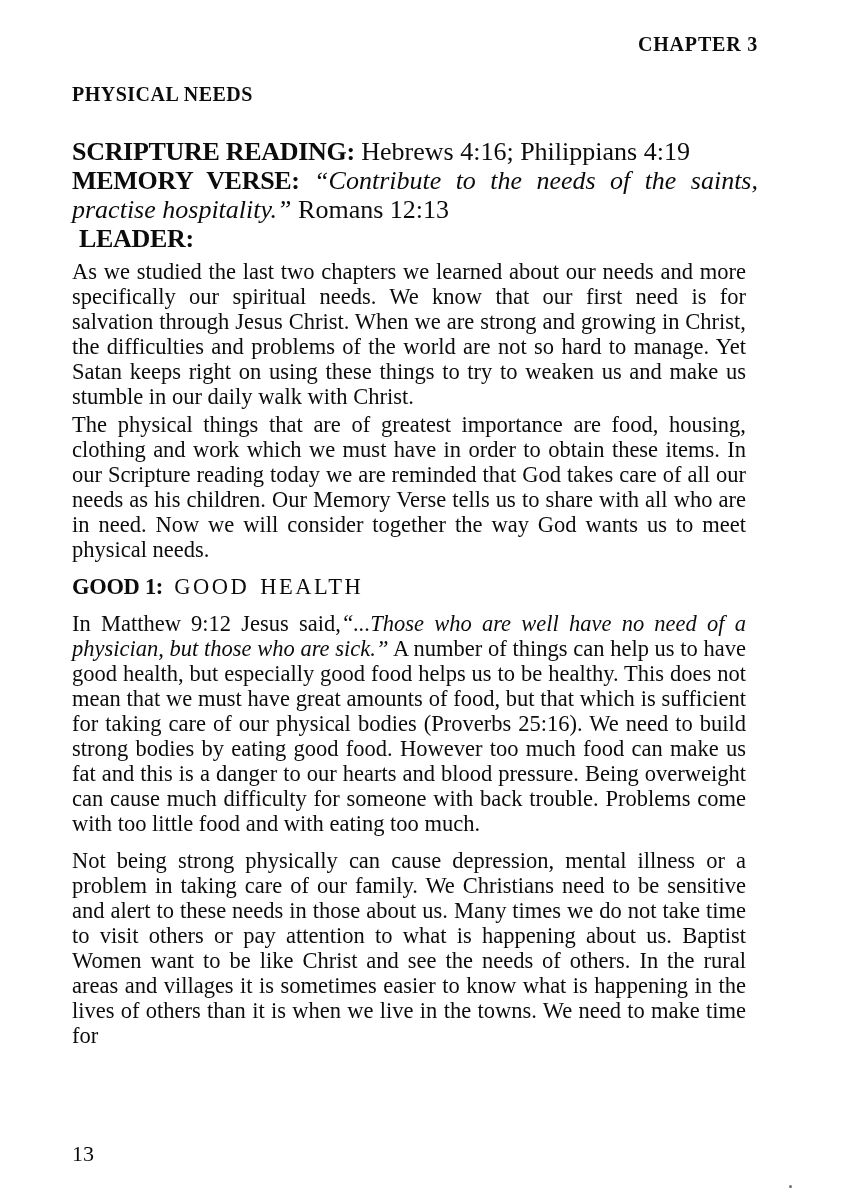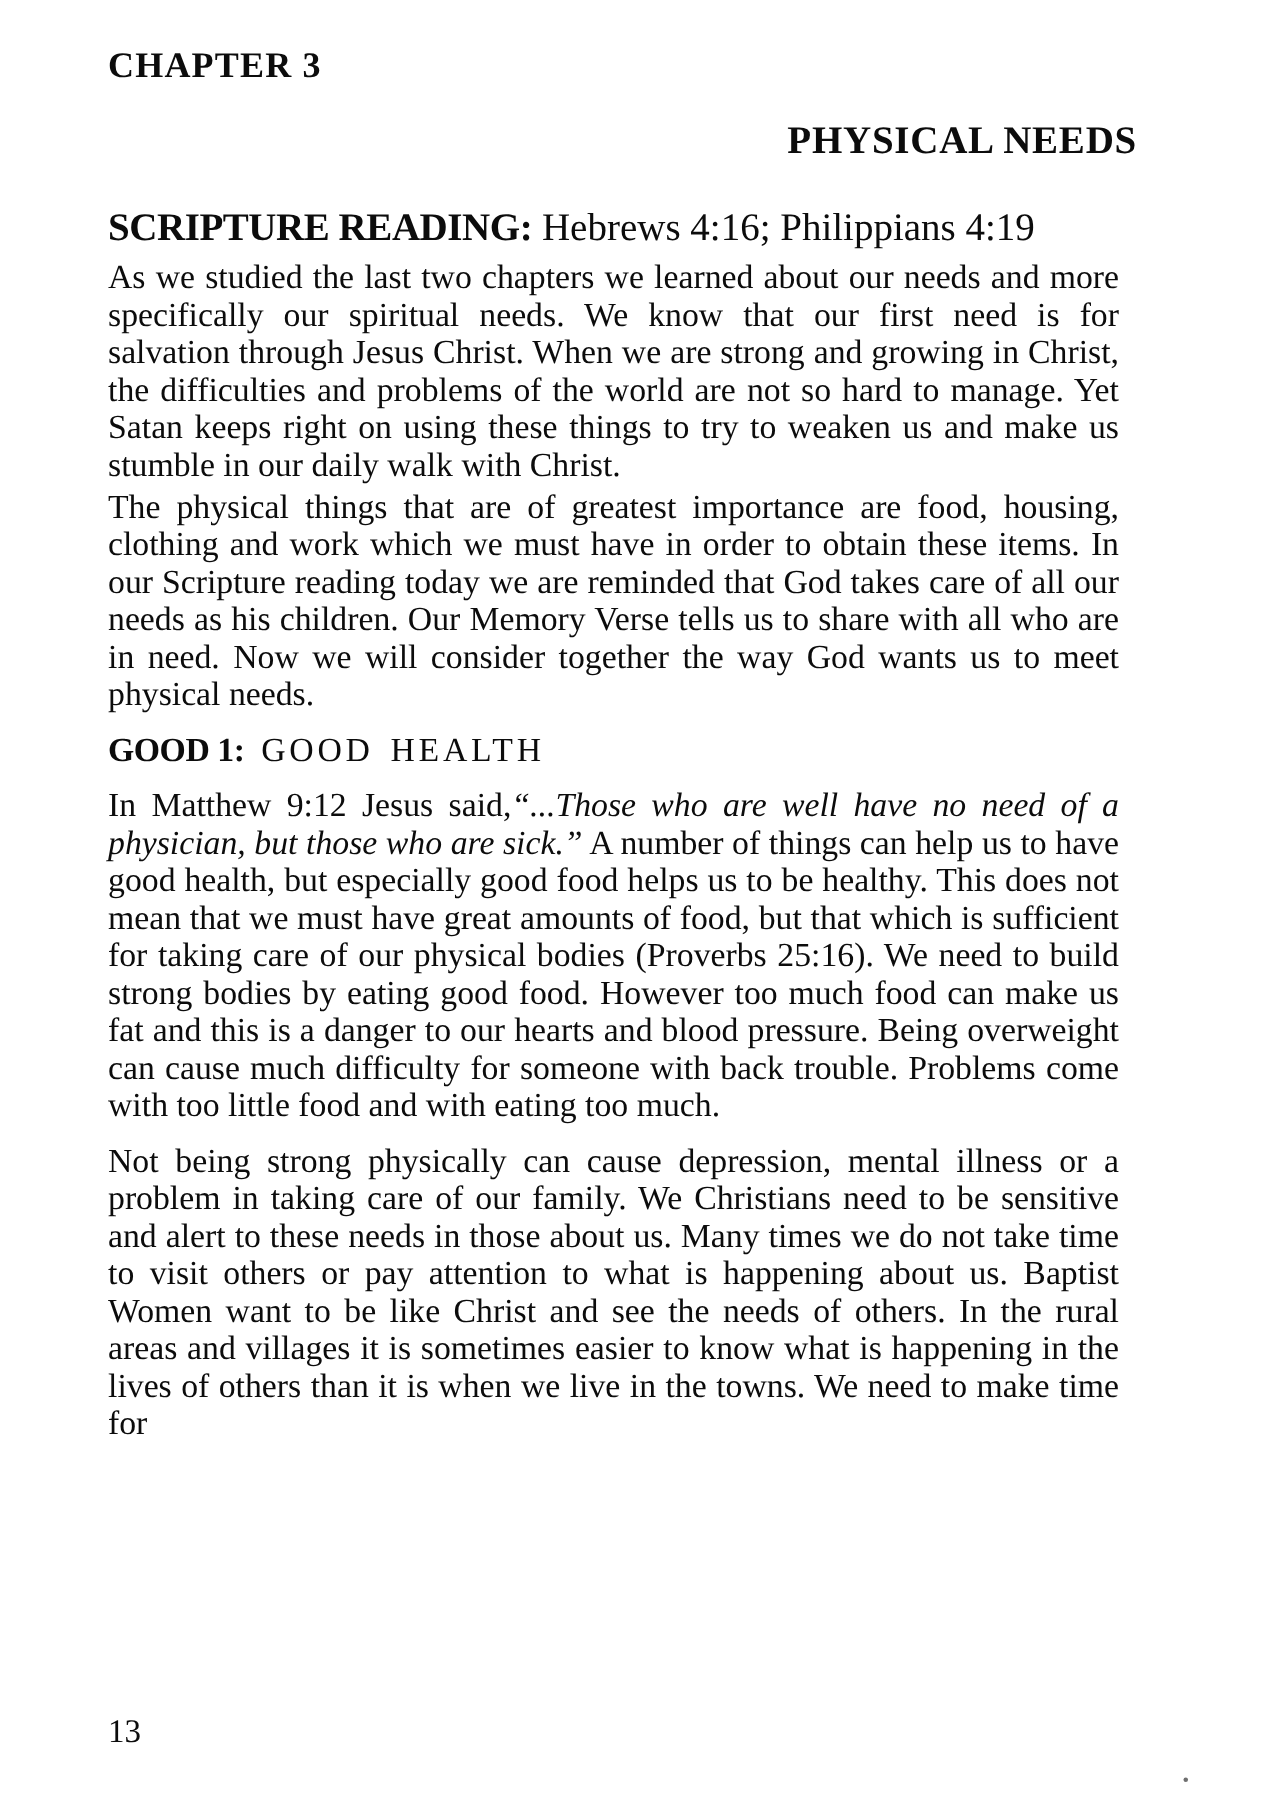--- a/index.html
+++ b/index.html
@@ -8,30 +8,30 @@
     width: 854px;
     height: 1199px;
     background: #ffffff;
     box-sizing: border-box;
     padding: 33px 96px 0 72px;
     font-family: "Liberation Serif", "DejaVu Serif", serif;
     color: #0c0c0c;
     overflow: hidden;
   }
   .chapter {
-    text-align: left;
+    text-align: right;
     font-weight: bold;
-    font-size: 24px;
+    font-size: 20px;
     line-height: 22px;
     letter-spacing: 0.8px;
   }
   .title {
-    text-align: right;
+    text-align: left;
     font-weight: bold;
-    font-size: 26px;
+    font-size: 20px;
     line-height: 28px;
     margin: 25px 0 0 0;
     letter-spacing: 0.5px;
   }
   .front { margin-top: 29px; font-size: 26px; }
   .meta {
     margin: 0;
     line-height: 29px;
     text-align: justify;
   }
@@ -72,20 +72,26 @@
 <div class="page">
 
   <div class="chapter">CHAPTER 3</div>
 
   <h1 class="title">PHYSICAL NEEDS</h1>
 
   <div class="front">
     <p class="meta">
       <b>SCRIPTURE READING:</b><span> Hebrews 4:16; Philippians 4:19</span>
     </p>
+    <p class="meta">
+      <b>MEMORY VERSE:</b><i> “Contribute to the needs of the saints, practise hospitality.”</i><span> Romans 12:13</span>
+    </p>
+    <p class="meta leader">
+      <b>LEADER:</b>
+    </p>
   </div>
 
   <div class="bodytext">
     <p class="first">As we studied the last two chapters we learned about our needs and more specifically our spiritual needs. We know that our first need is for salvation through Jesus Christ. When we are strong and growing in Christ, the difficulties and problems of the world are not so hard to manage. Yet Satan keeps right on using these things to try to weaken us and make us stumble in our daily walk with Christ.</p>
     <p>The physical things that are of greatest importance are food, housing, clothing and work which we must have in order to obtain these items. In our Scripture reading today we are reminded that God takes care of all our needs as his children. Our Memory Verse tells us to share with all who are in need. Now we will consider together the way God wants us to meet physical needs.</p>
 
     <p class="part-heading mt">
       <b>GOOD 1:</b><span class="part-title"> GOOD HEALTH</span>
     </p>
 

